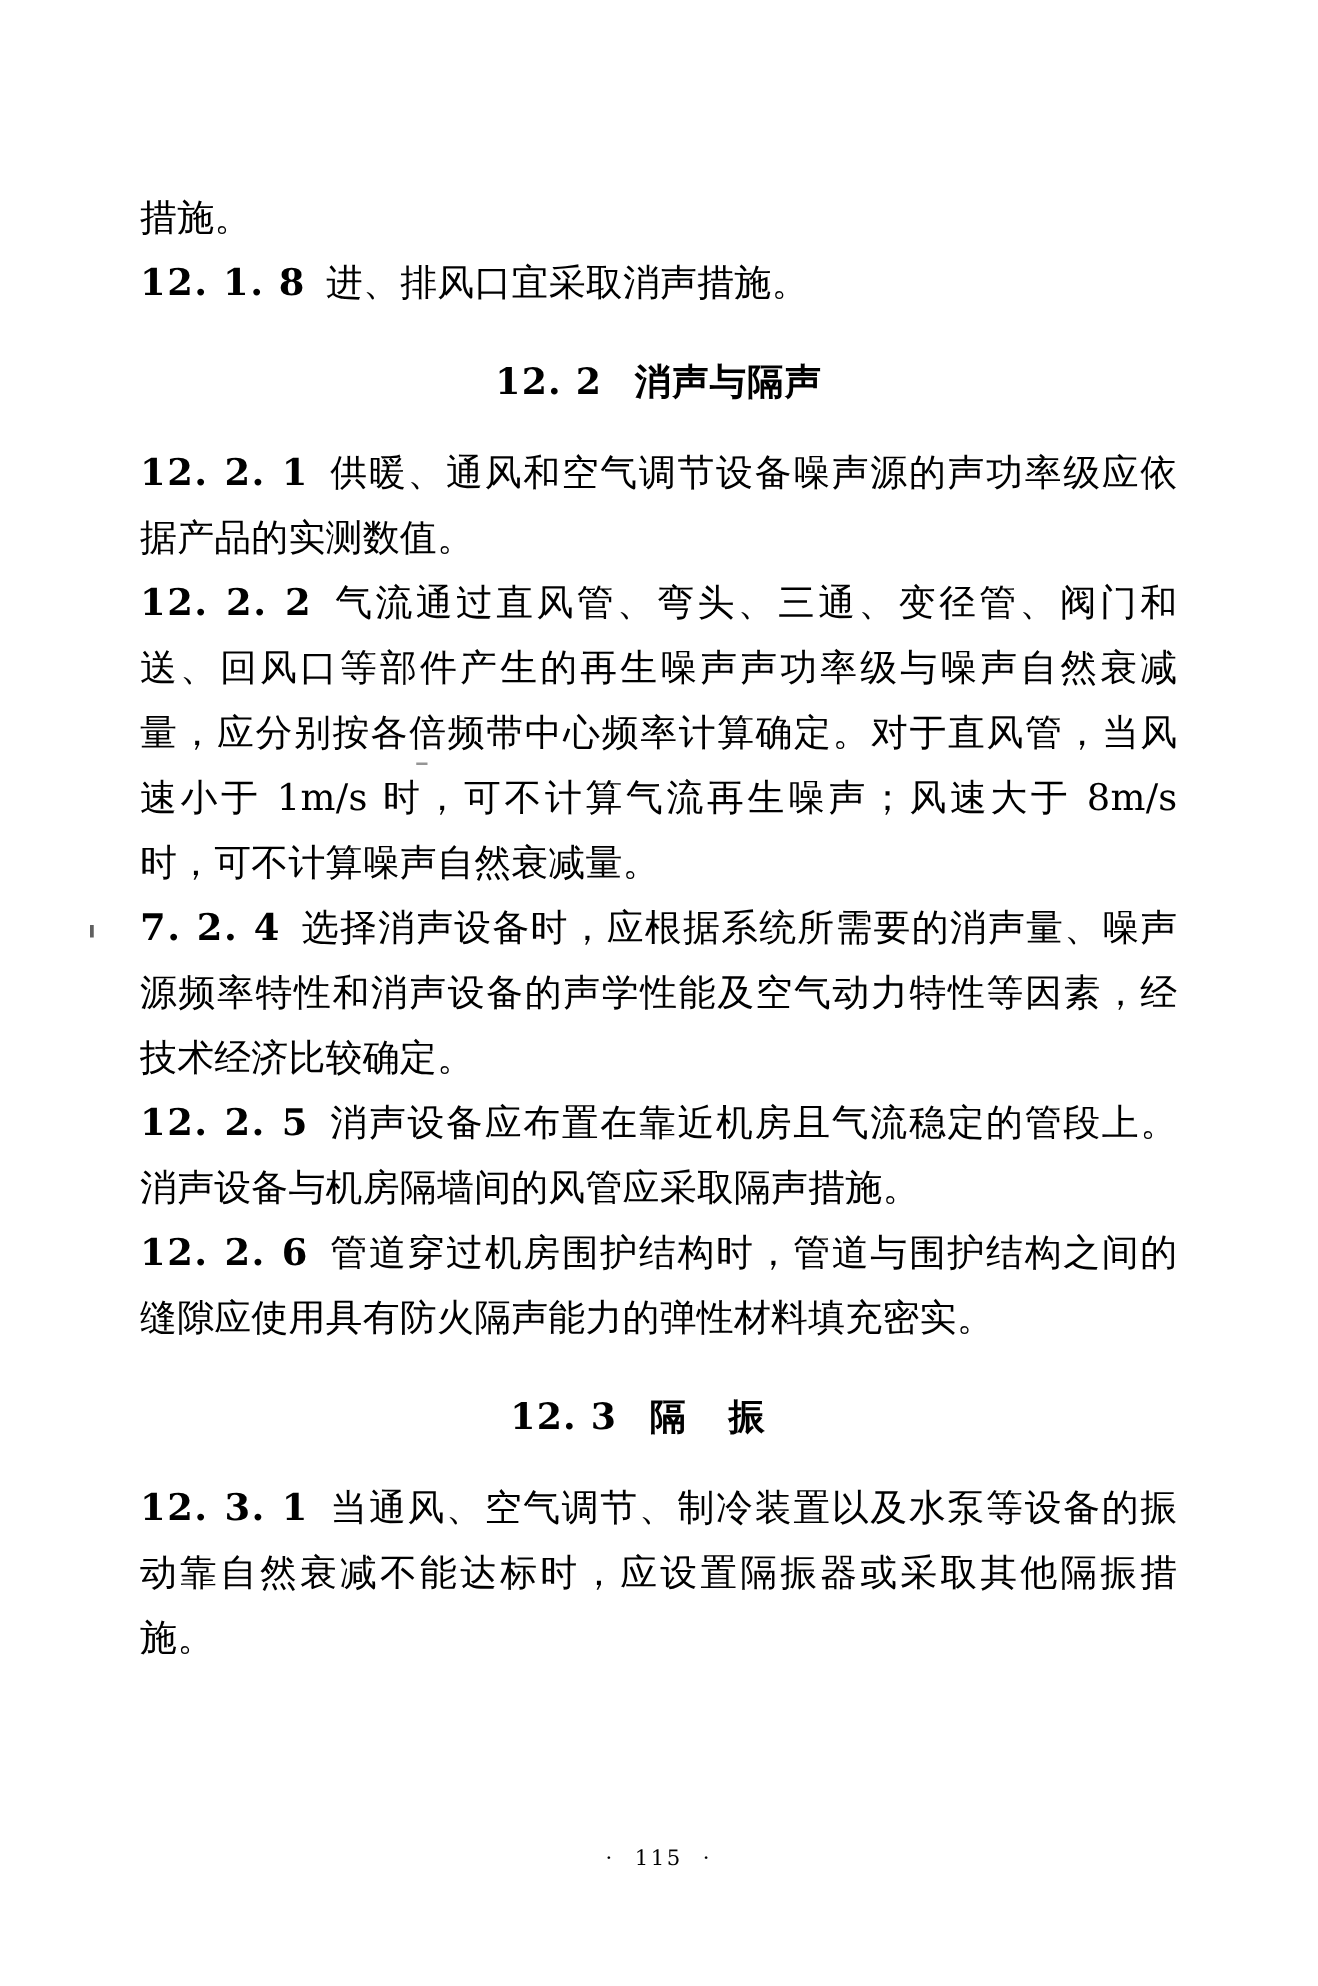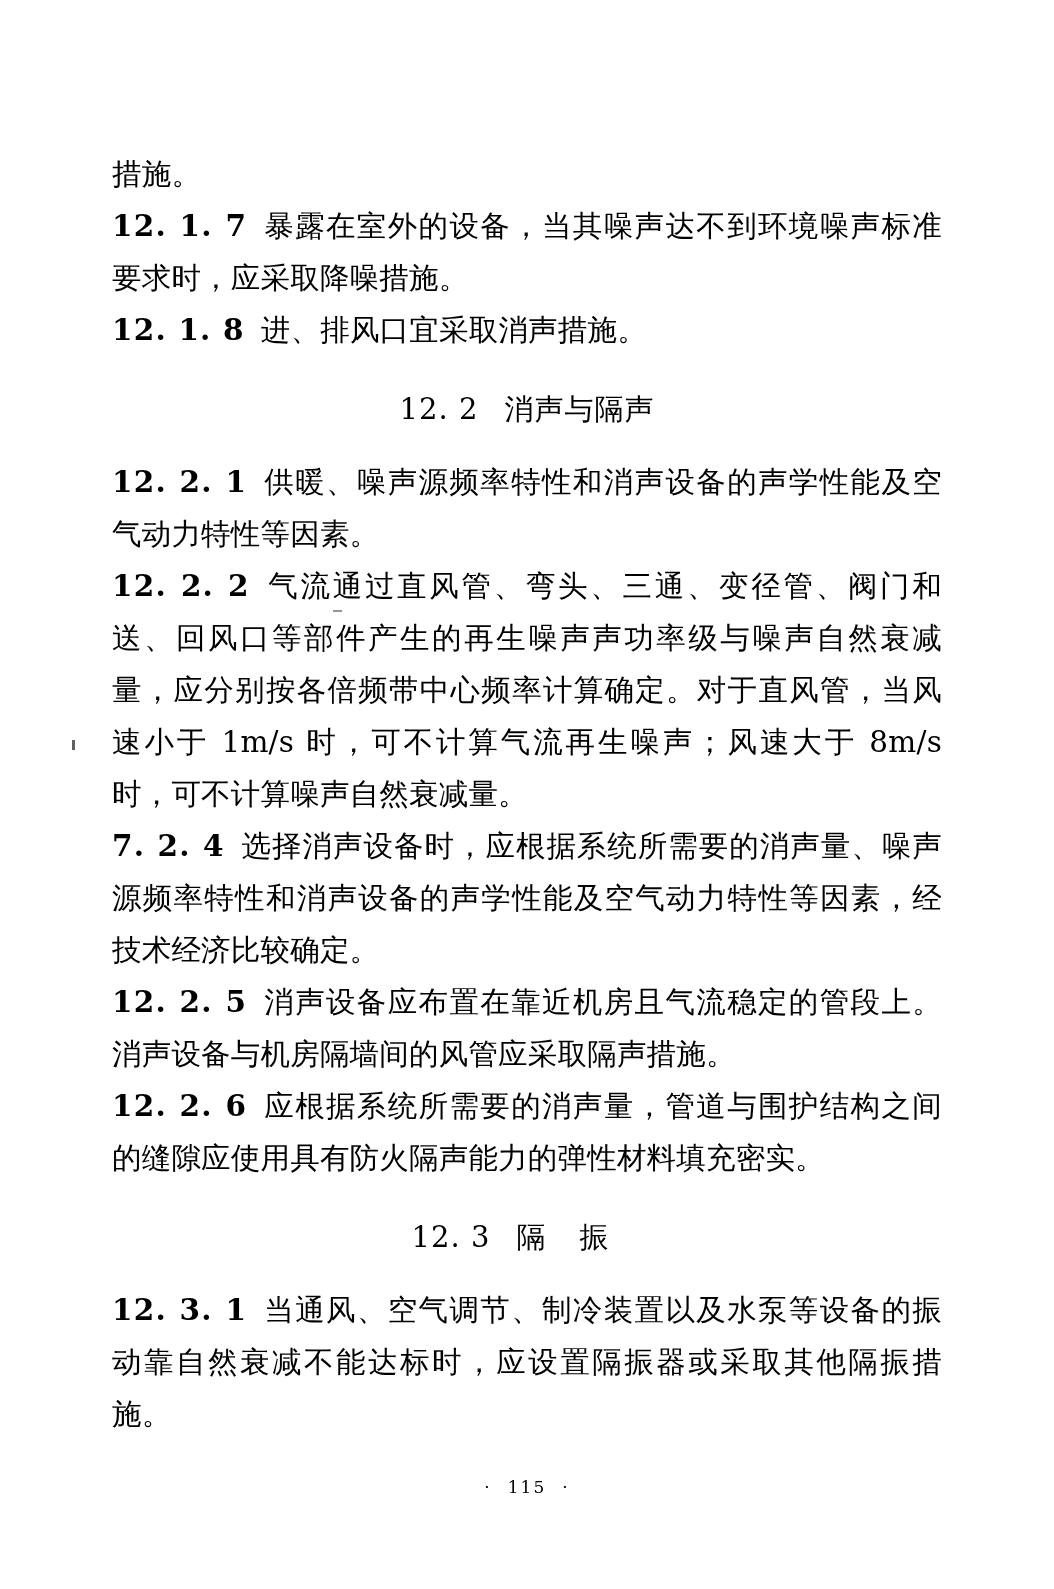--- a/index.html
+++ b/index.html
@@ -38,21 +38,21 @@
     margin: 0 0 0 0;
     text-indent: 0;
   }
   .para .num {
     font-weight: bold;
     letter-spacing: 1.2px;
     margin-right: 16px;
   }
   .heading {
     font-size: 29px;
-    font-weight: normal;
+    font-weight: bold;
     text-align: center;
     margin: 34px 0 26px 0;
     letter-spacing: 1px;
   }
   .heading .hnum {
     margin-right: 26px;
   }
   .heading.wide .htitle {
     letter-spacing: 34px;
   }
@@ -88,51 +88,48 @@
 
 <div class="page">
 
   <div class="speck" style="left:72px; top:740px;"></div>
   <div class="speck2" style="left:333px; top:610px;"></div>
 
   <div class="content">
 
     <p class="para">措施。</p>
 
-    <p class="para">
-      <span class="num">12. 1. 7</span><span>暴露在室外的设备，当其噪声达不到环境噪声标准要求时，应采取降噪措施。</span>
-    </p>
 
     <p class="para">
       <span class="num">12. 1. 8</span><span>进、排风口宜采取消声措施。</span>
     </p>
 
     <h2 class="heading">
       <span class="hnum">12. 2</span><span class="htitle">消声与隔声</span>
     </h2>
 
     <p class="para">
-      <span class="num">12. 2. 1</span><span>供暖、噪声源频率特性和消声设备的声学性能及空气动力特性等因素。</span>
+      <span class="num">12. 2. 1</span><span>供暖、通风和空气调节设备噪声源的声功率级应依据产品的实测数值。</span>
     </p>
 
     <p class="para">
       <span class="num">12. 2. 2</span><span>气流通过直风管、弯头、三通、变径管、阀门和送、回风口等部件产生的再生噪声声功率级与噪声自然衰减量，应分别按各倍频带中心频率计算确定。对于直风管，当风速小于 1m/s 时，可不计算气流再生噪声；风速大于 8m/s 时，可不计算噪声自然衰减量。</span>
     </p>
 
 
     <p class="para">
       <span class="num">7. 2. 4</span><span>选择消声设备时，应根据系统所需要的消声量、噪声源频率特性和消声设备的声学性能及空气动力特性等因素，经技术经济比较确定。</span>
     </p>
 
     <p class="para">
       <span class="num">12. 2. 5</span><span>消声设备应布置在靠近机房且气流稳定的管段上。消声设备与机房隔墙间的风管应采取隔声措施。</span>
     </p>
 
     <p class="para">
-      <span class="num">12. 2. 6</span><span>应根据系统所需要的消声量，管道与围护结构之间的缝隙应使用具有防火隔声能力的弹性材料填充密实。</span>
+      <span class="num">12. 2. 6</span><span>管道穿过机房围护结构时，管道与围护结构之间的缝隙应使用具有防火隔声能力的弹性材料填充密实。</span>
     </p>
 
     <h2 class="heading wide">
       <span class="hnum">12. 3</span><span class="htitle">隔振</span>
     </h2>
 
     <p class="para">
       <span class="num">12. 3. 1</span><span>当通风、空气调节、制冷装置以及水泵等设备的振动靠自然衰减不能达标时，应设置隔振器或采取其他隔振措施。</span>
     </p>
 

